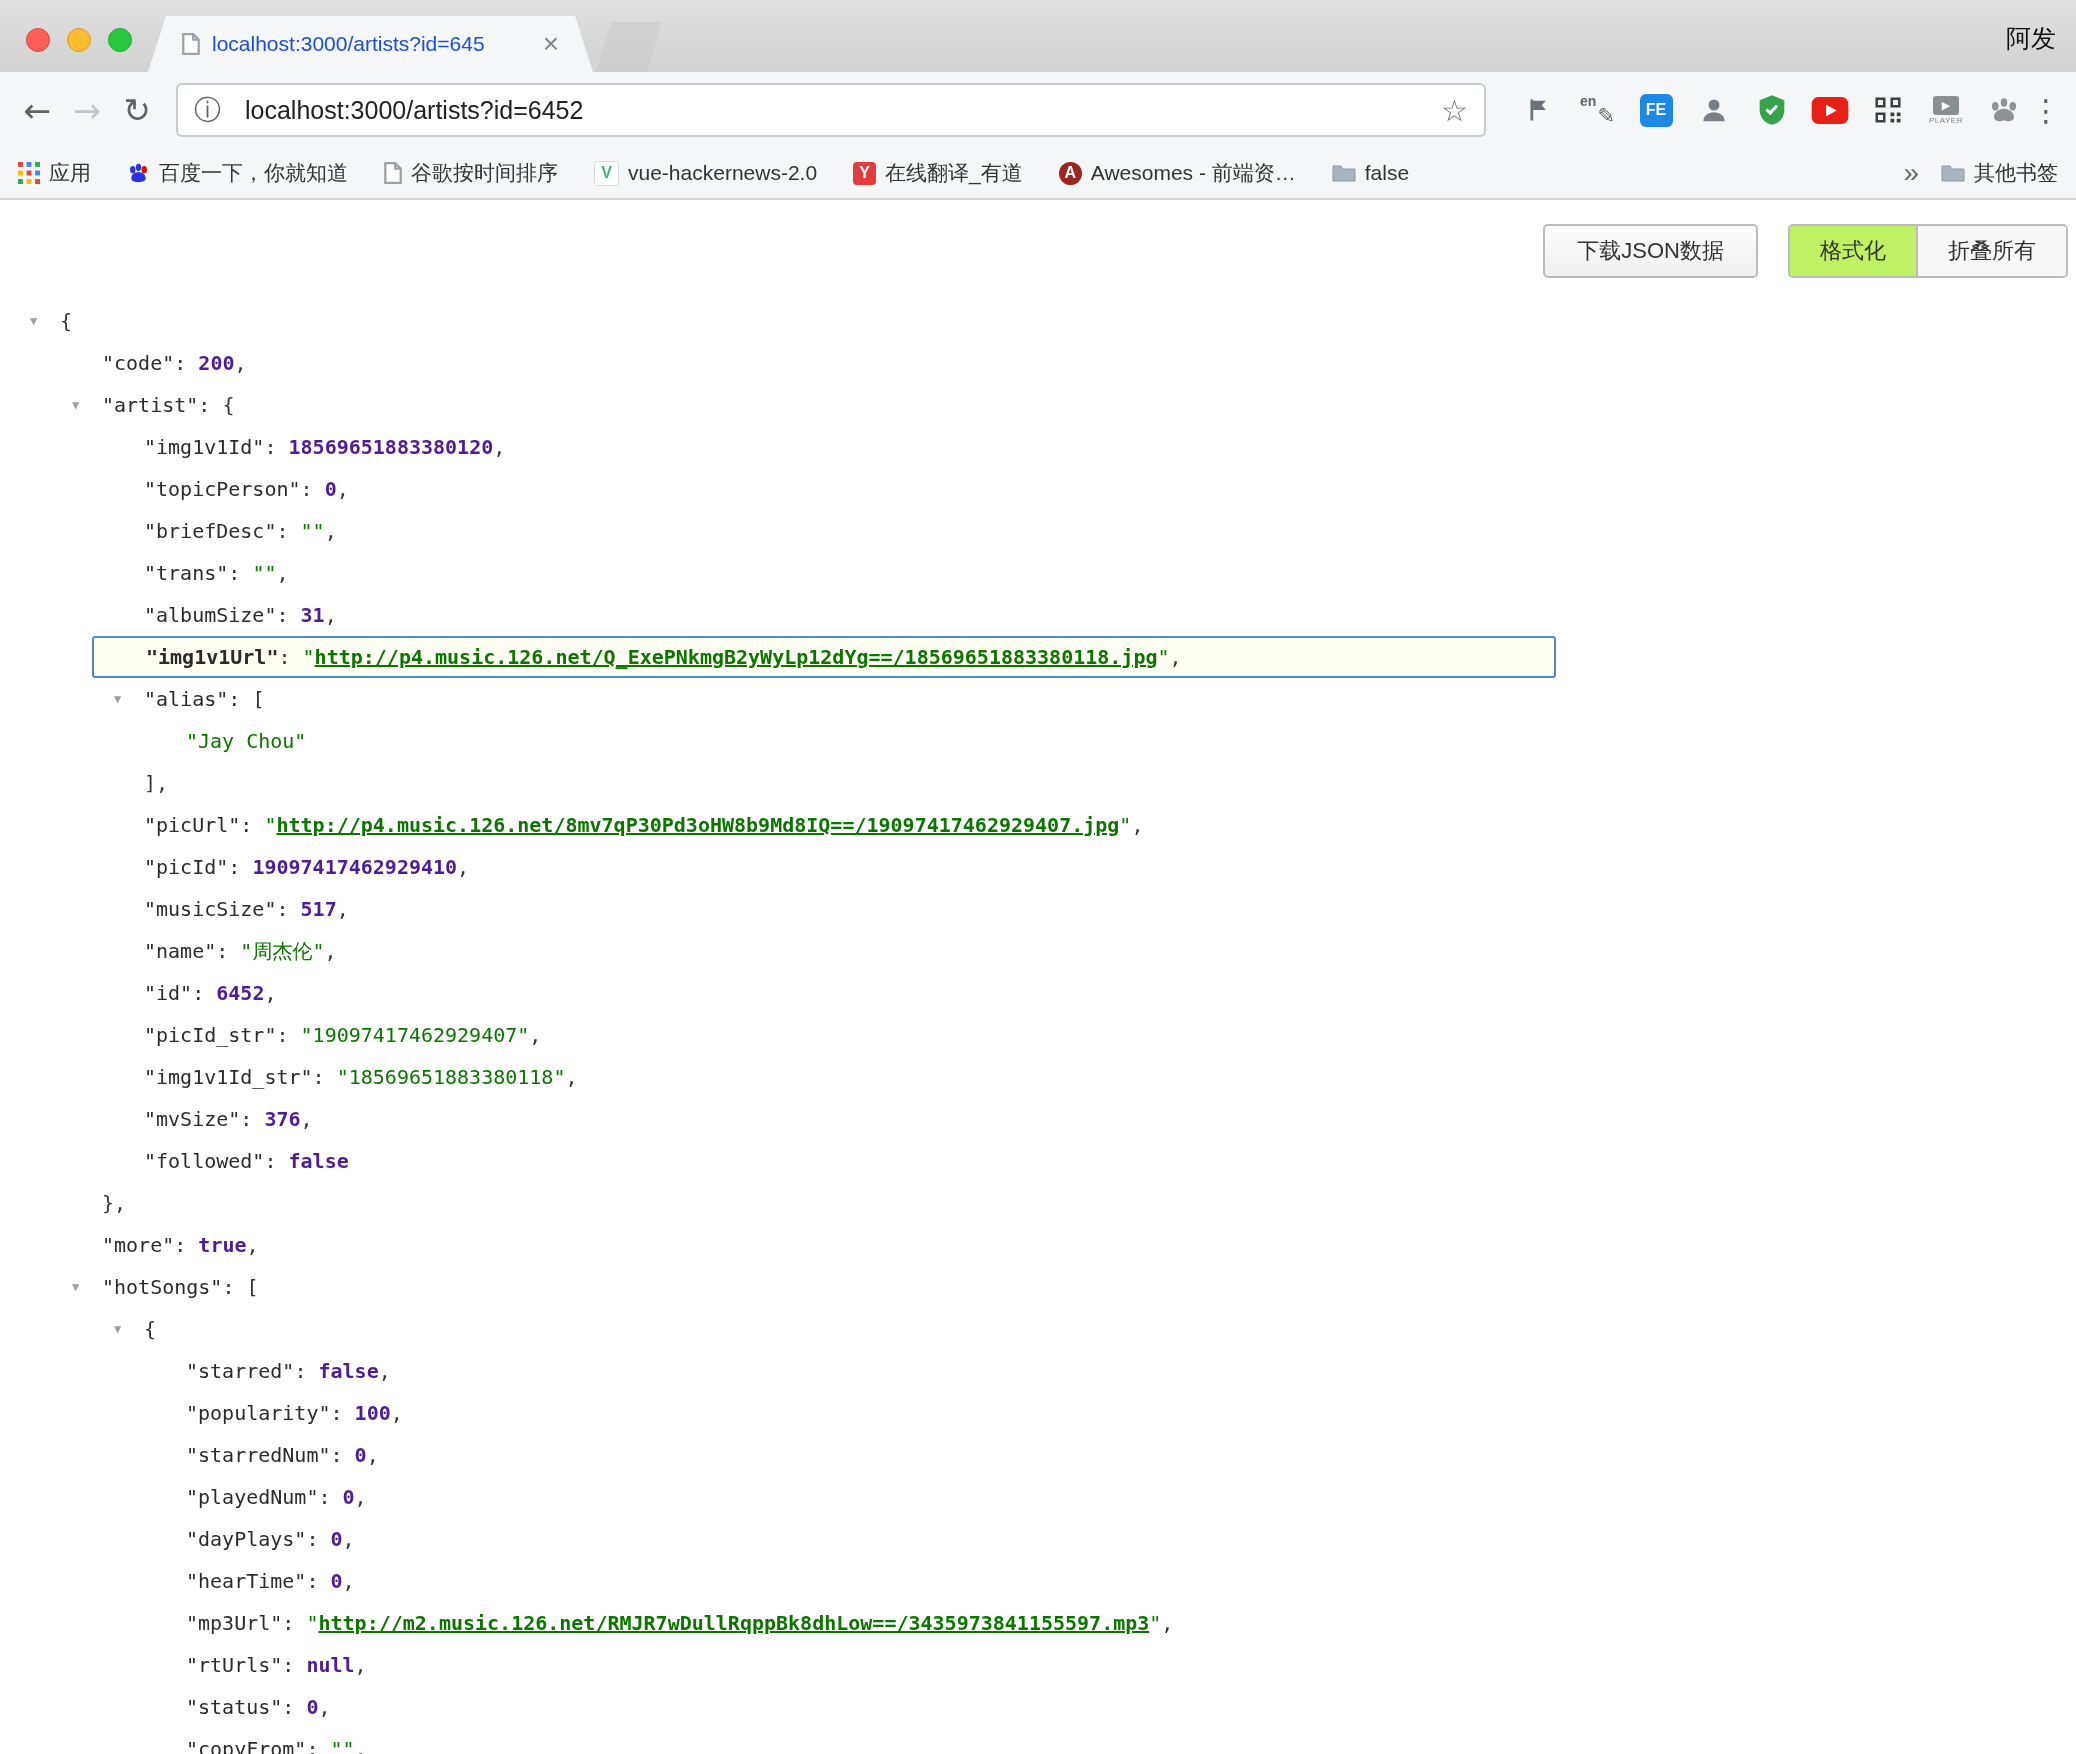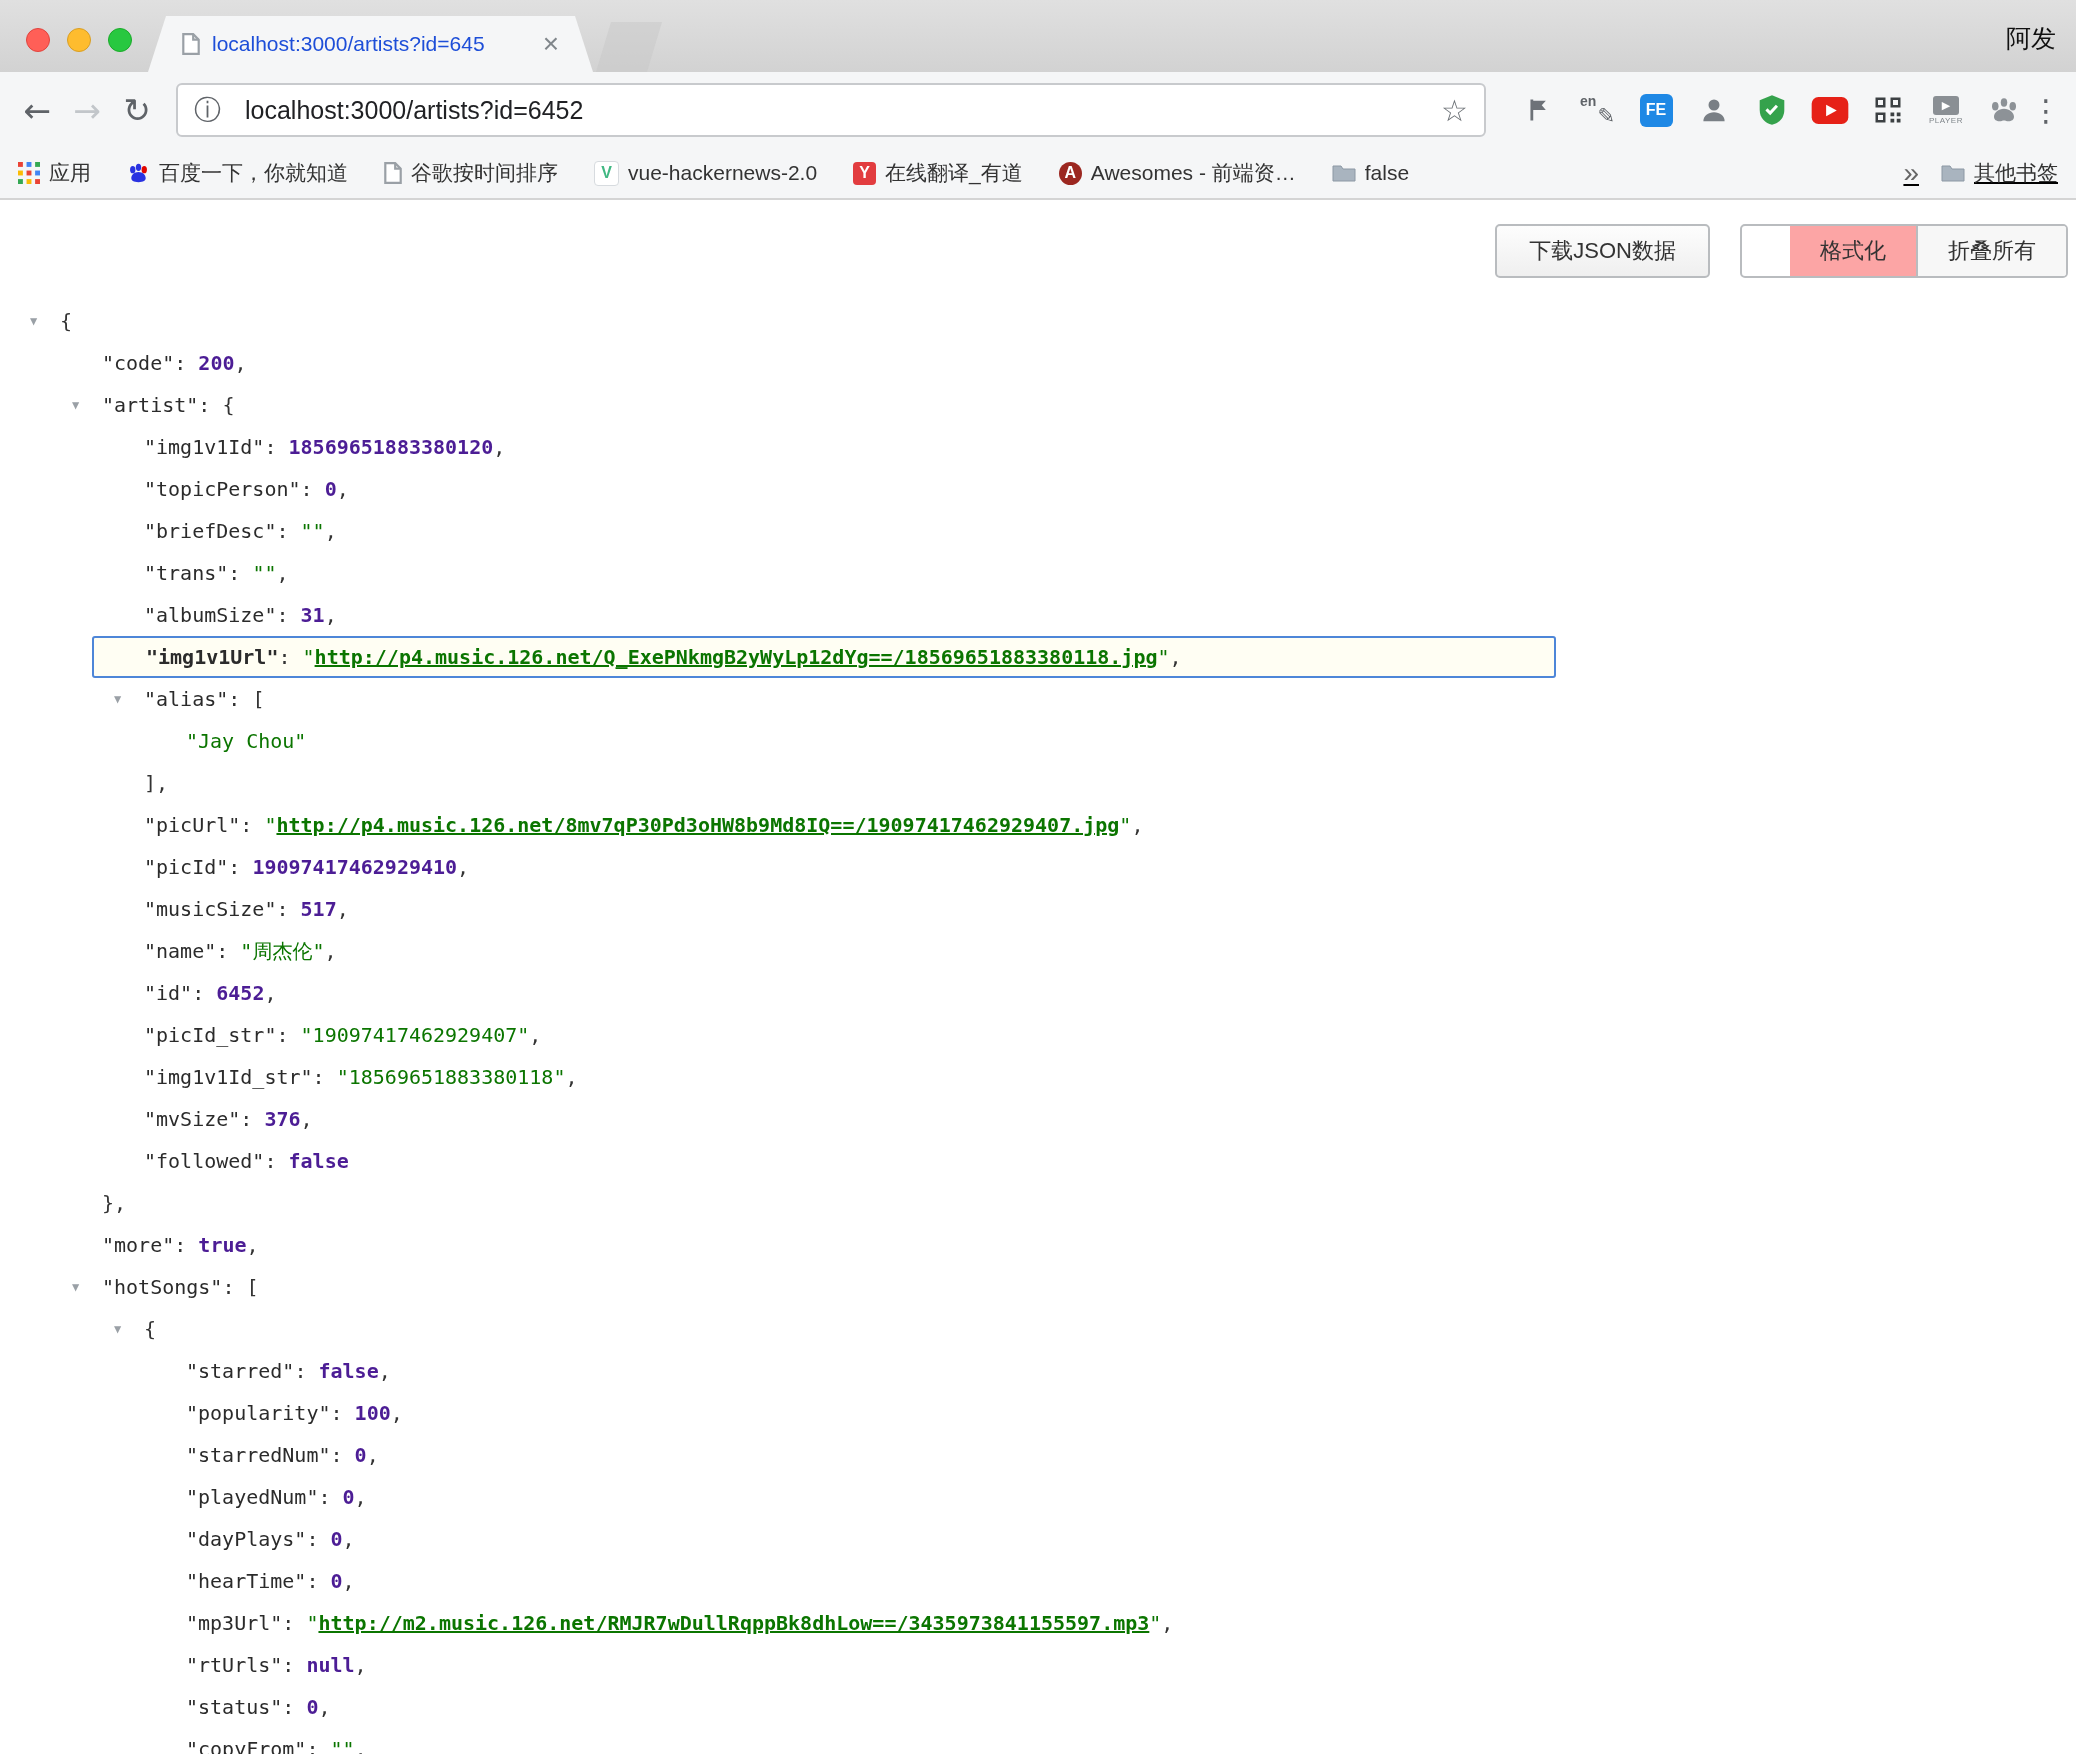--- a/index.html
+++ b/index.html
@@ -59,32 +59,32 @@
   .li.yd{background:#e23c3f;color:#fff;}
   .li.aw{background:#9c2720;color:#fff;border-radius:50%;}
 
   
   .bmbar{height:52px;background:#f5f6f7;border-bottom:2px solid #d4d4d4;display:flex;
          align-items:center;padding:0 18px;box-sizing:border-box;}
   .bm-list{display:flex;align-items:center;gap:36px;}
   .bm{display:flex;align-items:center;gap:9px;white-space:nowrap;}
   .bm-ic{display:flex;align-items:center;}
   .bm-label{font-size:21px;color:#333;}
-  .bm-right{margin-left:auto;display:flex;align-items:center;gap:22px;text-decoration:underline;}
+  .bm-right{margin-left:auto;display:flex;align-items:center;gap:22px;}
   .chev{font-size:28px;color:#666;}
   .chev::before{content:"\BB";}
 
   
   .content{background:#fff;}
   .jtoolbar{display:flex;justify-content:flex-end;align-items:center;padding:24px 8px 0 0;gap:30px;}
   .btn{height:54px;padding:0 32px;font-size:22px;color:#333;border:2px solid #b9bcbf;border-radius:5px;
        background:linear-gradient(#fdfdfd,#efefef);display:flex;align-items:center;box-sizing:border-box;}
   .segment{display:flex;border:2px solid #b9bcbf;border-radius:5px;overflow:hidden;height:54px;box-sizing:border-box;}
   .seg{padding:0 30px;display:flex;align-items:center;font-size:22px;color:#333;background:#f7f7f7;}
-  .seg.active{background:#fca5a5;margin-left:48px;}
+  .seg.active{background:#bef264;}
   .seg + .seg{border-left:2px solid #b9bcbf;}
 
   
   .jview{margin-top:22px;font-family:"DejaVu Sans Mono",monospace;font-size:20px;color:#333;}
   .jline{position:relative;height:42px;line-height:42px;white-space:pre;}
   .caret{position:absolute;top:0;font-size:12px;color:#9aa0a6;line-height:42px;}
   .jk{color:#2b2b2b;}
   .jp{color:#333;}
   .jn{color:#4c1d95;font-weight:700;}
   .js{color:#0b7500;}

